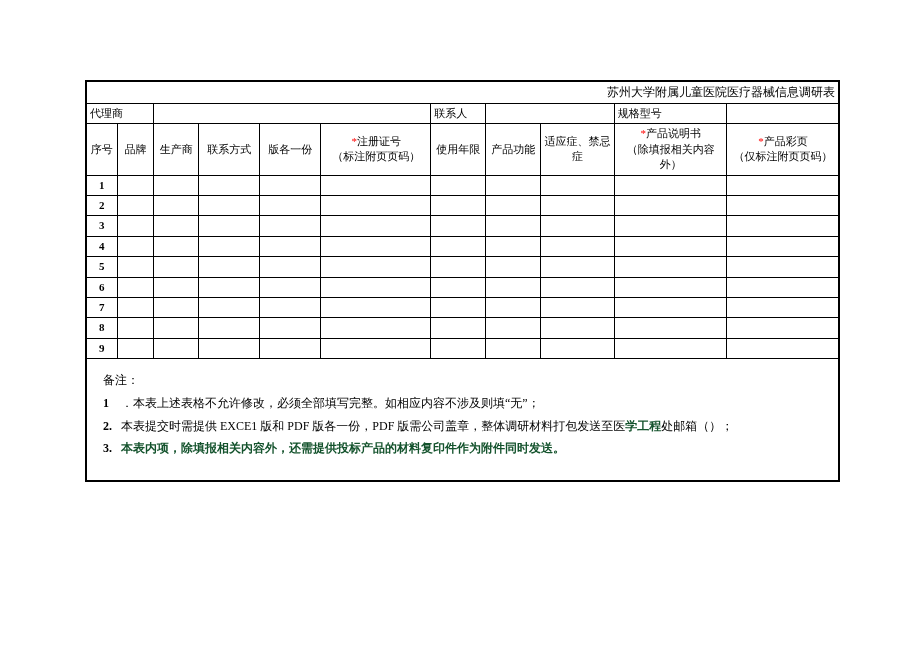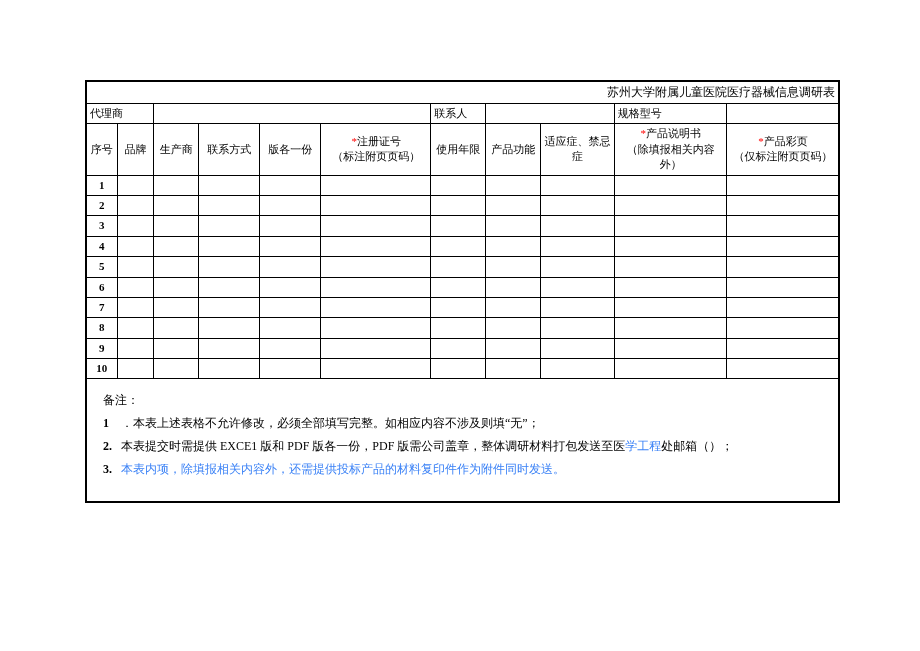--- a/index.html
+++ b/index.html
@@ -48,21 +48,21 @@
     .num-col {
       text-align: center;
       font-weight: bold;
       font-family: "Times New Roman", serif;
     }
     .notes {
       padding: 8px 4px 18px 4px;
       font-size: 12px;
       line-height: 1.9;
     }
-    .red { color: #3b82f6; }
+    .red { color: #14532d; font-weight: bold; }
     .star { color: #f00; }
     .left { text-align: left; padding-left: 4px; }
     .notes-line { display: flex; }
     .notes-idx { width: 18px; font-family: "Times New Roman", serif; font-weight: bold; }
   </style>
 </head>
 <body>
 
 <div class="outer">
   <table>
@@ -210,33 +210,20 @@
           <td></td>
           <td></td>
           <td></td>
           <td></td>
           <td></td>
           <td></td>
           <td></td>
         </tr>
     <tr class="data-row">
           <td class="num-col">9</td>
-          <td></td>
-          <td></td>
-          <td></td>
-          <td></td>
-          <td></td>
-          <td></td>
-          <td></td>
-          <td></td>
-          <td></td>
-          <td></td>
-        </tr>
-    <tr class="data-row">
-          <td class="num-col">10</td>
           <td></td>
           <td></td>
           <td></td>
           <td></td>
           <td></td>
           <td></td>
           <td></td>
           <td></td>
           <td></td>
           <td></td>

